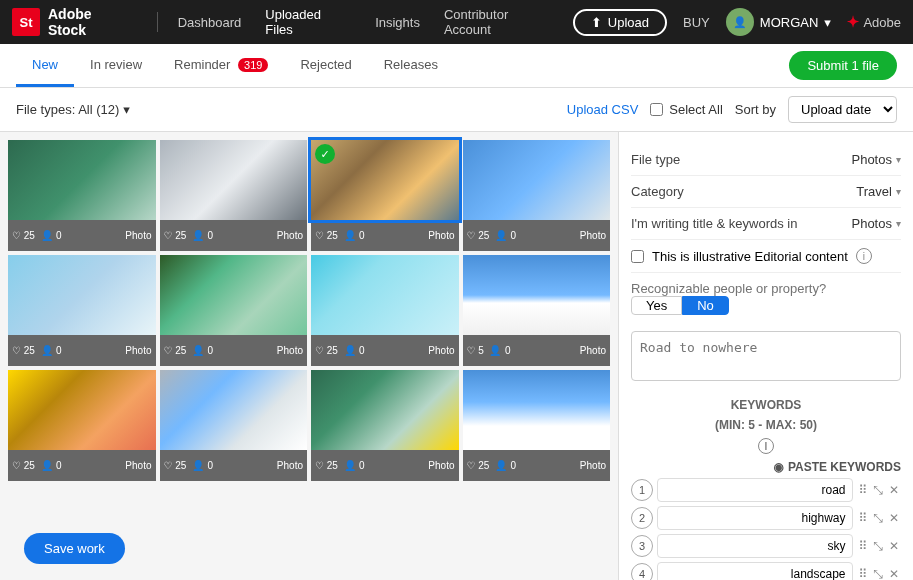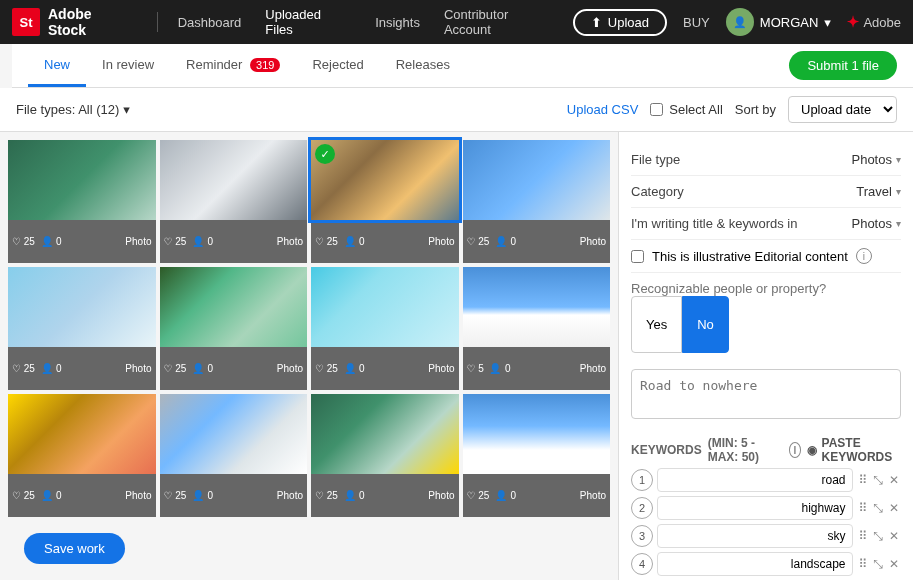--- a/index.html
+++ b/index.html
@@ -84,21 +84,20 @@
 
     
     .tabs-bar {
       background: #fff;
       border-bottom: 1px solid #ddd;
       display: flex;
       align-items: center;
       padding: 0 16px;
       height: 44px;
       gap: 0;
-      margin-left: 12px;
     }
     .tab-item {
       padding: 12px 16px;
       font-size: 13px;
       cursor: pointer;
       color: #555;
       border-bottom: 3px solid transparent;
       position: relative;
     }
     .tab-item.active {
@@ -194,21 +193,21 @@
       background: #12b030;
       border-radius: 50%;
       display: flex; align-items: center; justify-content: center;
       color: #fff;
       font-size: 11px;
     }
     .grid-footer {
       background: rgba(0,0,0,0.5);
       color: #fff;
       font-size: 10px;
-      padding: 16px 4px;
+      padding: 10px 4px;
       display: flex;
       justify-content: space-between;
       align-items: flex-start;
     }
     .grid-stats {
       display: flex; gap: 6px; align-items: center;
     }
     .stat { display: flex; align-items: center; gap: 2px; }
 
     
@@ -249,21 +248,21 @@
       color: #888;
       cursor: pointer;
     }
     .recognizable-row {
       padding: 8px 0;
     }
     .recognizable-label { font-size: 13px; color: #737373; margin-bottom: 0; }
     .btn-group { display: flex; gap: 0; }
     .btn-yn {
       border: 1px solid #ccc;
-      padding: 20px 14px;
+      padding: 1px 14px;
       font-size: 13px;
       cursor: pointer;
       background: #fff;
     }
     .btn-yn.active {
       background: #1473e6;
       color: #fff;
       border-color: #1473e6;
     }
     .btn-yn:first-child { border-radius: 4px 0 0 4px; }
@@ -274,21 +273,21 @@
       border-radius: 4px;
       padding: 8px;
       font-size: 13px;
       margin: 8px 0;
       resize: none;
       min-height: 50px;
     }
     .keywords-header {
       display: flex; align-items: center; gap: 6px;
       margin: 6px 0 4px 0;
-      font-size: 12px; color: #666; font-weight: bold; text-transform: uppercase;
+      font-size: 12px; color: #666; font-weight: bold; text-transform: uppercase; flex-direction: column;
     }
     .paste-keywords {
       margin-left: auto;
       display: flex; align-items: center; gap: 4px;
       font-size: 12px; color: #555; cursor: pointer;
     }
     .keyword-row {
       display: flex; align-items: center; gap: 4px;
       margin-bottom: 4px;
     }

